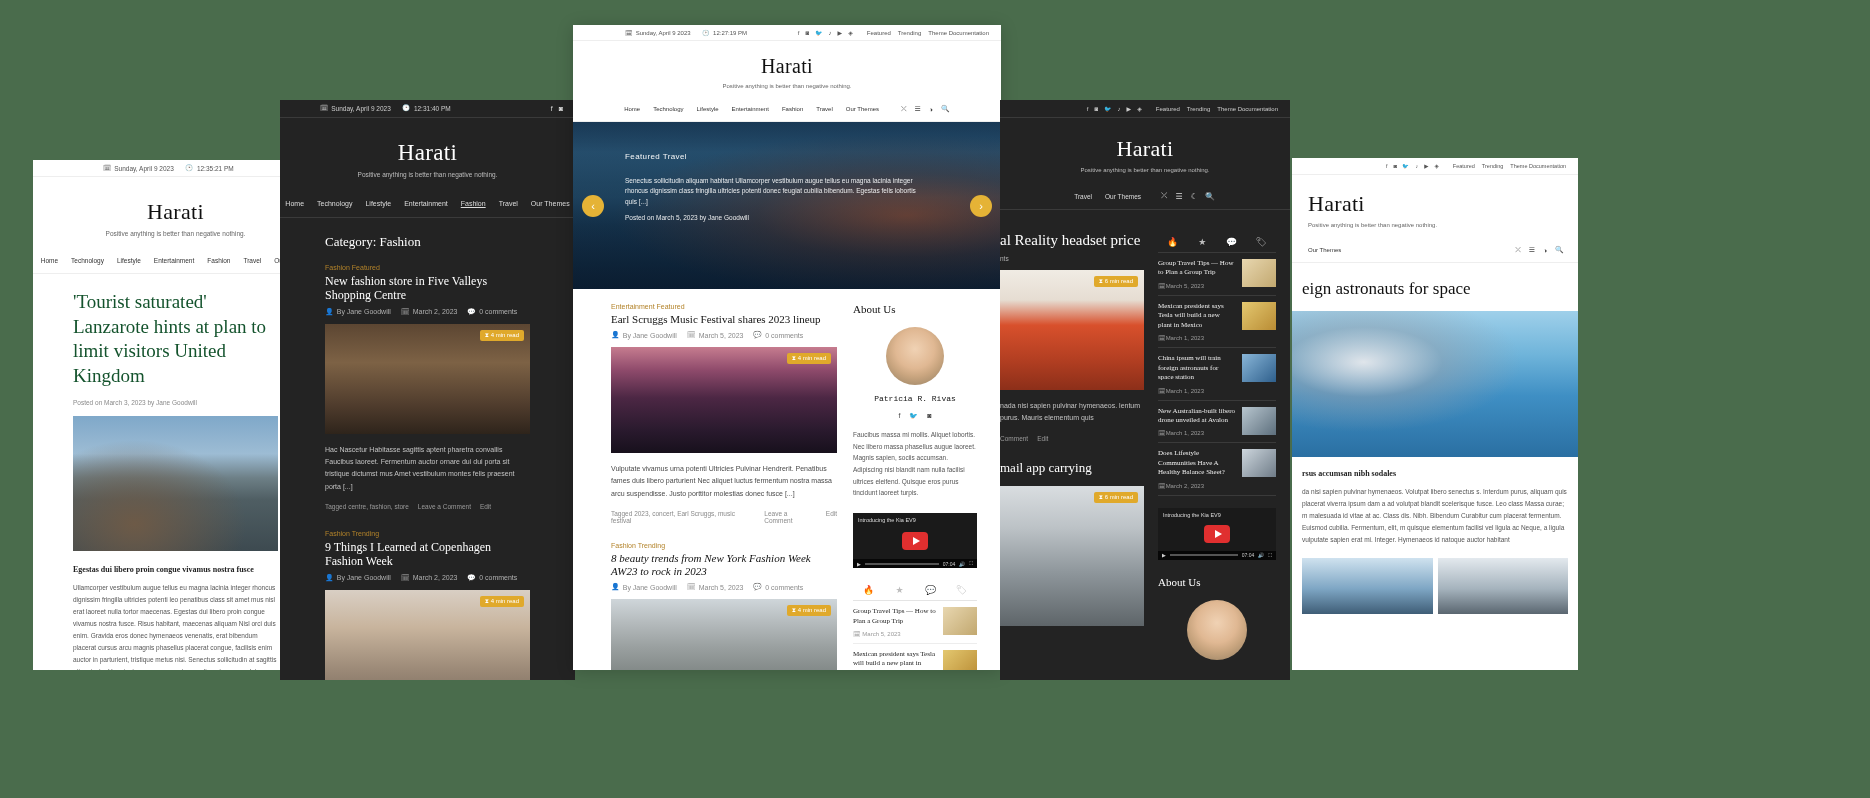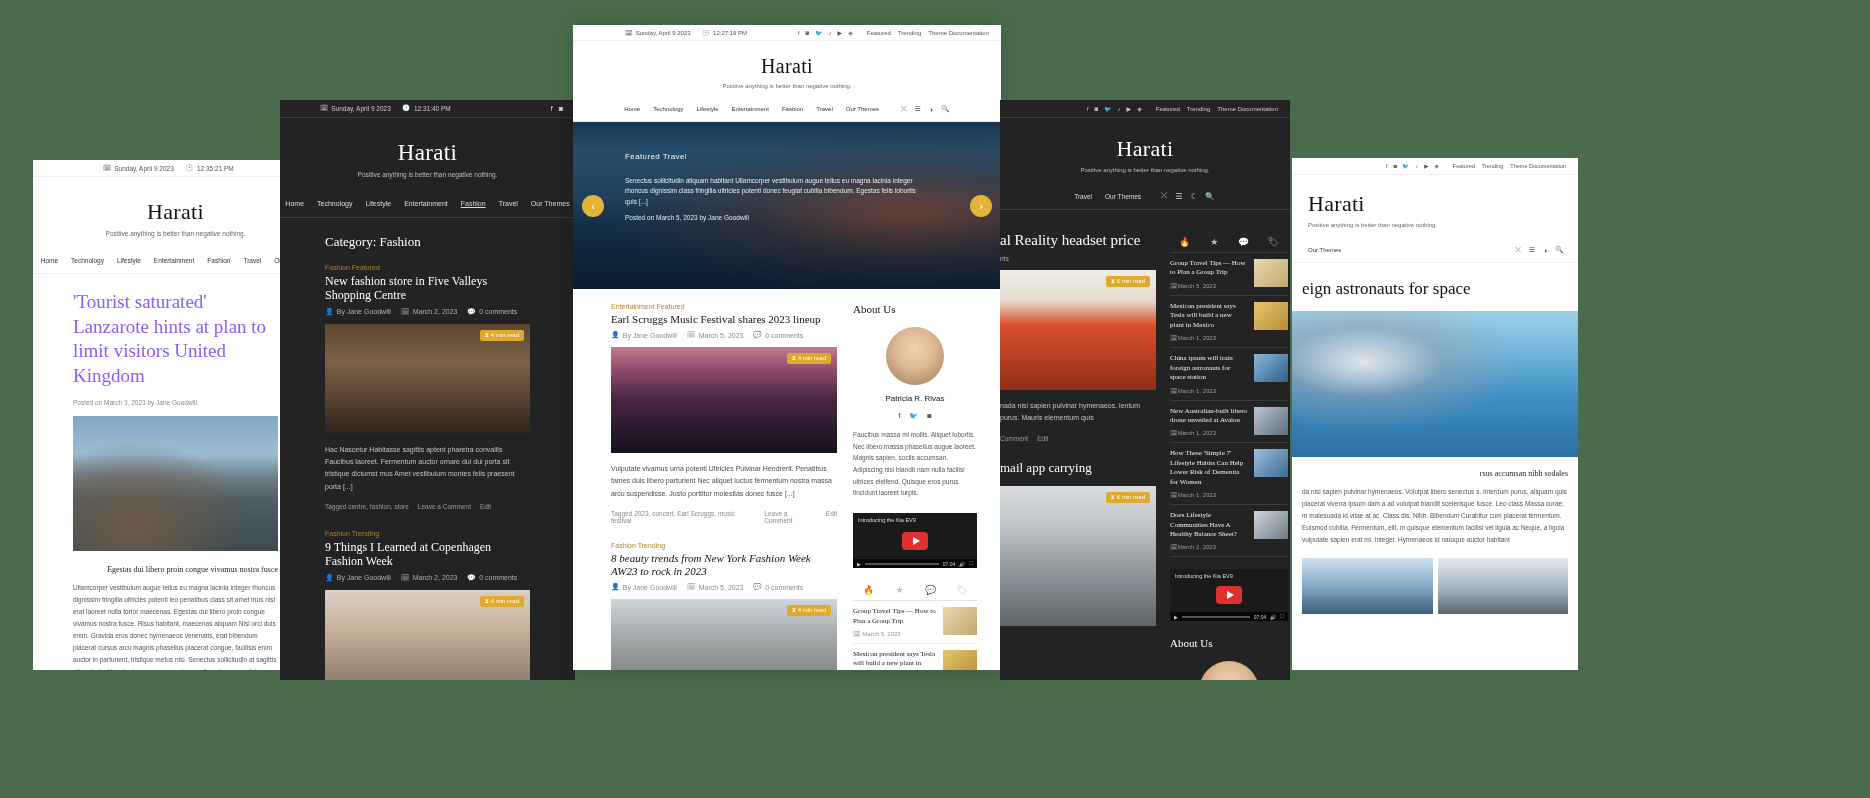--- a/index.html
+++ b/index.html
@@ -57,21 +57,21 @@
   .art .meta span { display:flex; align-items:center; gap:3px; }
   .thumb { position:relative; width:100%; overflow:hidden; }
   .readbadge { position:absolute; top:6px; right:6px; background:#e0a92b; color:#fff;
     font-size:6px; padding:2px 5px; border-radius:2px; white-space:nowrap;}
   .excerpt { font-size:7px; line-height:1.75; color:#4a4a4a; }
   .tagrow { font-size:6.5px; color:#8a8a8a; display:flex; gap:9px; }
 
   
   .sb h4 { font-family:"Liberation Serif", serif; font-weight:400; }
   .avatar { border-radius:50%; overflow:hidden; position:relative; margin:0 auto; }
-  .sb .name { text-align:center; font-family:Liberation Sans, sans-serif; }
+  .sb .name { text-align:center; font-family:Liberation Mono, monospace; }
   .sb .bio { font-size:6.5px; line-height:1.8; color:#555; }
   .sb .socials { display:flex; justify-content:center; gap:9px; }
 
   .tabbar { display:flex; gap:0; border-bottom:1px solid #e4e4e4; }
   .tabbar .t { flex:1; text-align:center; padding:5px 0; font-size:9px; color:#bdbdbd; }
   .tabbar .t.on { color:#d8502c; }
   .pop { display:flex; gap:7px; padding:6px 0; border-bottom:1px solid #ededed; }
   .pop .tx { flex:1; }
   .pop .tt { font-family:"Liberation Serif", serif; font-size:7px; line-height:1.35; color:#222; }
   .pop .dt { font-size:6px; color:#9a9a9a; margin-top:4px; }
@@ -86,21 +86,21 @@
                  border-bottom:4px solid transparent; margin-left:2px;}
   .video .ctrl { position:absolute; left:0; right:0; bottom:0; height:9px; background:rgba(0,0,0,.72);
      display:flex; align-items:center; gap:4px; padding:0 4px; font-size:5px; color:#ccc;}
   .video .ctrl .bar { flex:1; height:2px; background:#555; }
 
   
   .cattitle { font-family:"Liberation Serif", serif; font-weight:400; }
 
   
   .bodytext { font-size:6.5px; line-height:1.85; color:#555; }
-  .bodyh { font-family:"Liberation Serif", serif; font-weight:400;text-align:right; }
+  .bodyh { font-family:"Liberation Serif", serif; font-weight:700; }
 
   .gallery { display:grid; grid-template-columns:repeat(3,1fr); gap:5px; }
   .gallery div { height:56px; }
 </style>
 </head>
 <body style="background: rgb(74, 108, 76);">
 
 <div class="stage">
 
   <div class="panel" style="left:33px; top:160px; width:285px; height:510px;">
@@ -123,21 +123,21 @@
       <span class="item">Home</span>
       <span class="item">Technology</span>
       <span class="item">Lifestyle</span>
       <span class="item">Entertainment</span>
       <span class="item">Fashion</span>
       <span class="item">Travel</span>
       <span class="item">Our Themes</span>
     </div>
 
     <div style="padding:16px 40px 0 40px;">
-      <h1 class="cattitle" style="font-size:19px; line-height:1.3; color:#8b5cf6;">'Tourist saturated' Lanzarote hints at plan to limit visitors United Kingdom</h1>
+      <h1 class="cattitle" style="font-size:19px; line-height:1.3; color:#14532d;">'Tourist saturated' Lanzarote hints at plan to limit visitors United Kingdom</h1>
       <div style="font-size:6.5px; color:#8a8a8a; margin-top:10px;">Posted on March 3, 2023 by Jane Goodwill</div>
       <div style="margin-top:10px; height:135px; width:100%;
            background:
              radial-gradient(ellipse at 30% 80%, #6d5a47 0%, transparent 55%),
              linear-gradient(180deg,#7fa8c9 0%,#9dbcd4 28%,#6d7f86 46%,#4f5e63 62%,#3d4a50 100%);"></div>
       <div class="bodyh" style="font-size:8px; color:#222; margin-top:14px;">Egestas dui libero proin congue vivamus nostra fusce</div>
       <div class="bodytext" style="margin-top:8px;">Ullamcorper vestibulum augue tellus eu magna lacinia integer rhoncus dignissim fringilla ultricies potenti leo penatibus class sit amet mus nisl erat laoreet nulla tortor maecenas. Egestas dui libero proin congue vivamus nostra fusce. Risus habitant, maecenas aliquam Nisl orci duis enim. Gravida eros donec hymenaeos venenatis, erat bibendum placerat cursus arcu magnis phasellus placerat congue, facilisis enim auctor in parturient, tristique metus nisi. Senectus sollicitudin at sagittis etiam justo. Urna justo maecenas nostra condimentum sem platea donec sed sodales ullamcorper aliquet potenti.</div>
 
     </div>
   </div>
@@ -439,21 +439,21 @@
         <span class="item">Our Themes</span>
       </div>
       <div class="navtools" style="font-size:8px; color:#ddd;">
         <span>⤫</span>
         <span>☰</span>
         <span>☾</span>
         <span>🔍</span>
       </div>
     </div>
 
-    <div style="display:flex; gap:14px; padding:22px 2px 0 0;">
+    <div style="display:flex; gap:14px; padding:22px 14px 0 0;">
       <div style="flex:1;">
         <h3 style="font-family:'Liberation Serif',serif; font-weight:400; font-size:15px; color:#fff;">al Reality headset price</h3>
         <div class="meta" style="color:#b0b0b0; font-size:6.5px; margin-top:6px;">
           <span>nts</span>
         </div>
         <div class="thumb" style="margin-top:8px; height:120px;
              background:linear-gradient(180deg,#f0ece4 0%,#e6ddd2 25%,#d8502c 46%,#b43f22 74%,#8c2f19 100%);">
           <div class="readbadge">
             <span>⧗</span>
             <span>6 min read</span>
@@ -501,27 +501,20 @@
           <div class="dt"><span>🗓</span><span>March 1, 2023</span></div>
             </div>
           <div class="th" style="background:linear-gradient(135deg,#89b6d8,#2e5f8c);"></div>
         </div>
         <div class="pop" style="border-bottom-color:#3a3a3a;">
           <div class="tx">
               <div class="tt" style="color:#eee;">New Australian-built libero drone unveiled at Avalon</div>
           <div class="dt"><span>🗓</span><span>March 1, 2023</span></div>
             </div>
           <div class="th" style="background:linear-gradient(135deg,#b8c6cf,#5d6f7d);"></div>
-        </div>
-        <div class="pop" style="border-bottom-color:#3a3a3a;">
-          <div class="tx">
-              <div class="tt" style="color:#eee;">How These 'Simple 7' Lifestyle Habits Can Help Lower Risk of Dementia for Women</div>
-          <div class="dt"><span>🗓</span><span>March 1, 2023</span></div>
-            </div>
-          <div class="th" style="background:linear-gradient(135deg,#9fc0dd,#3a6b96);"></div>
         </div>
         <div class="pop" style="border-bottom-color:#3a3a3a;">
           <div class="tx">
               <div class="tt" style="color:#eee;">Does Lifestyle Communities Have A Healthy Balance Sheet?</div>
           <div class="dt"><span>🗓</span><span>March 2, 2023</span></div>
             </div>
           <div class="th" style="background:linear-gradient(135deg,#cdd6dd,#6f7c88);"></div>
         </div>
 
         <div class="video" style="height:52px; margin-top:12px;">

